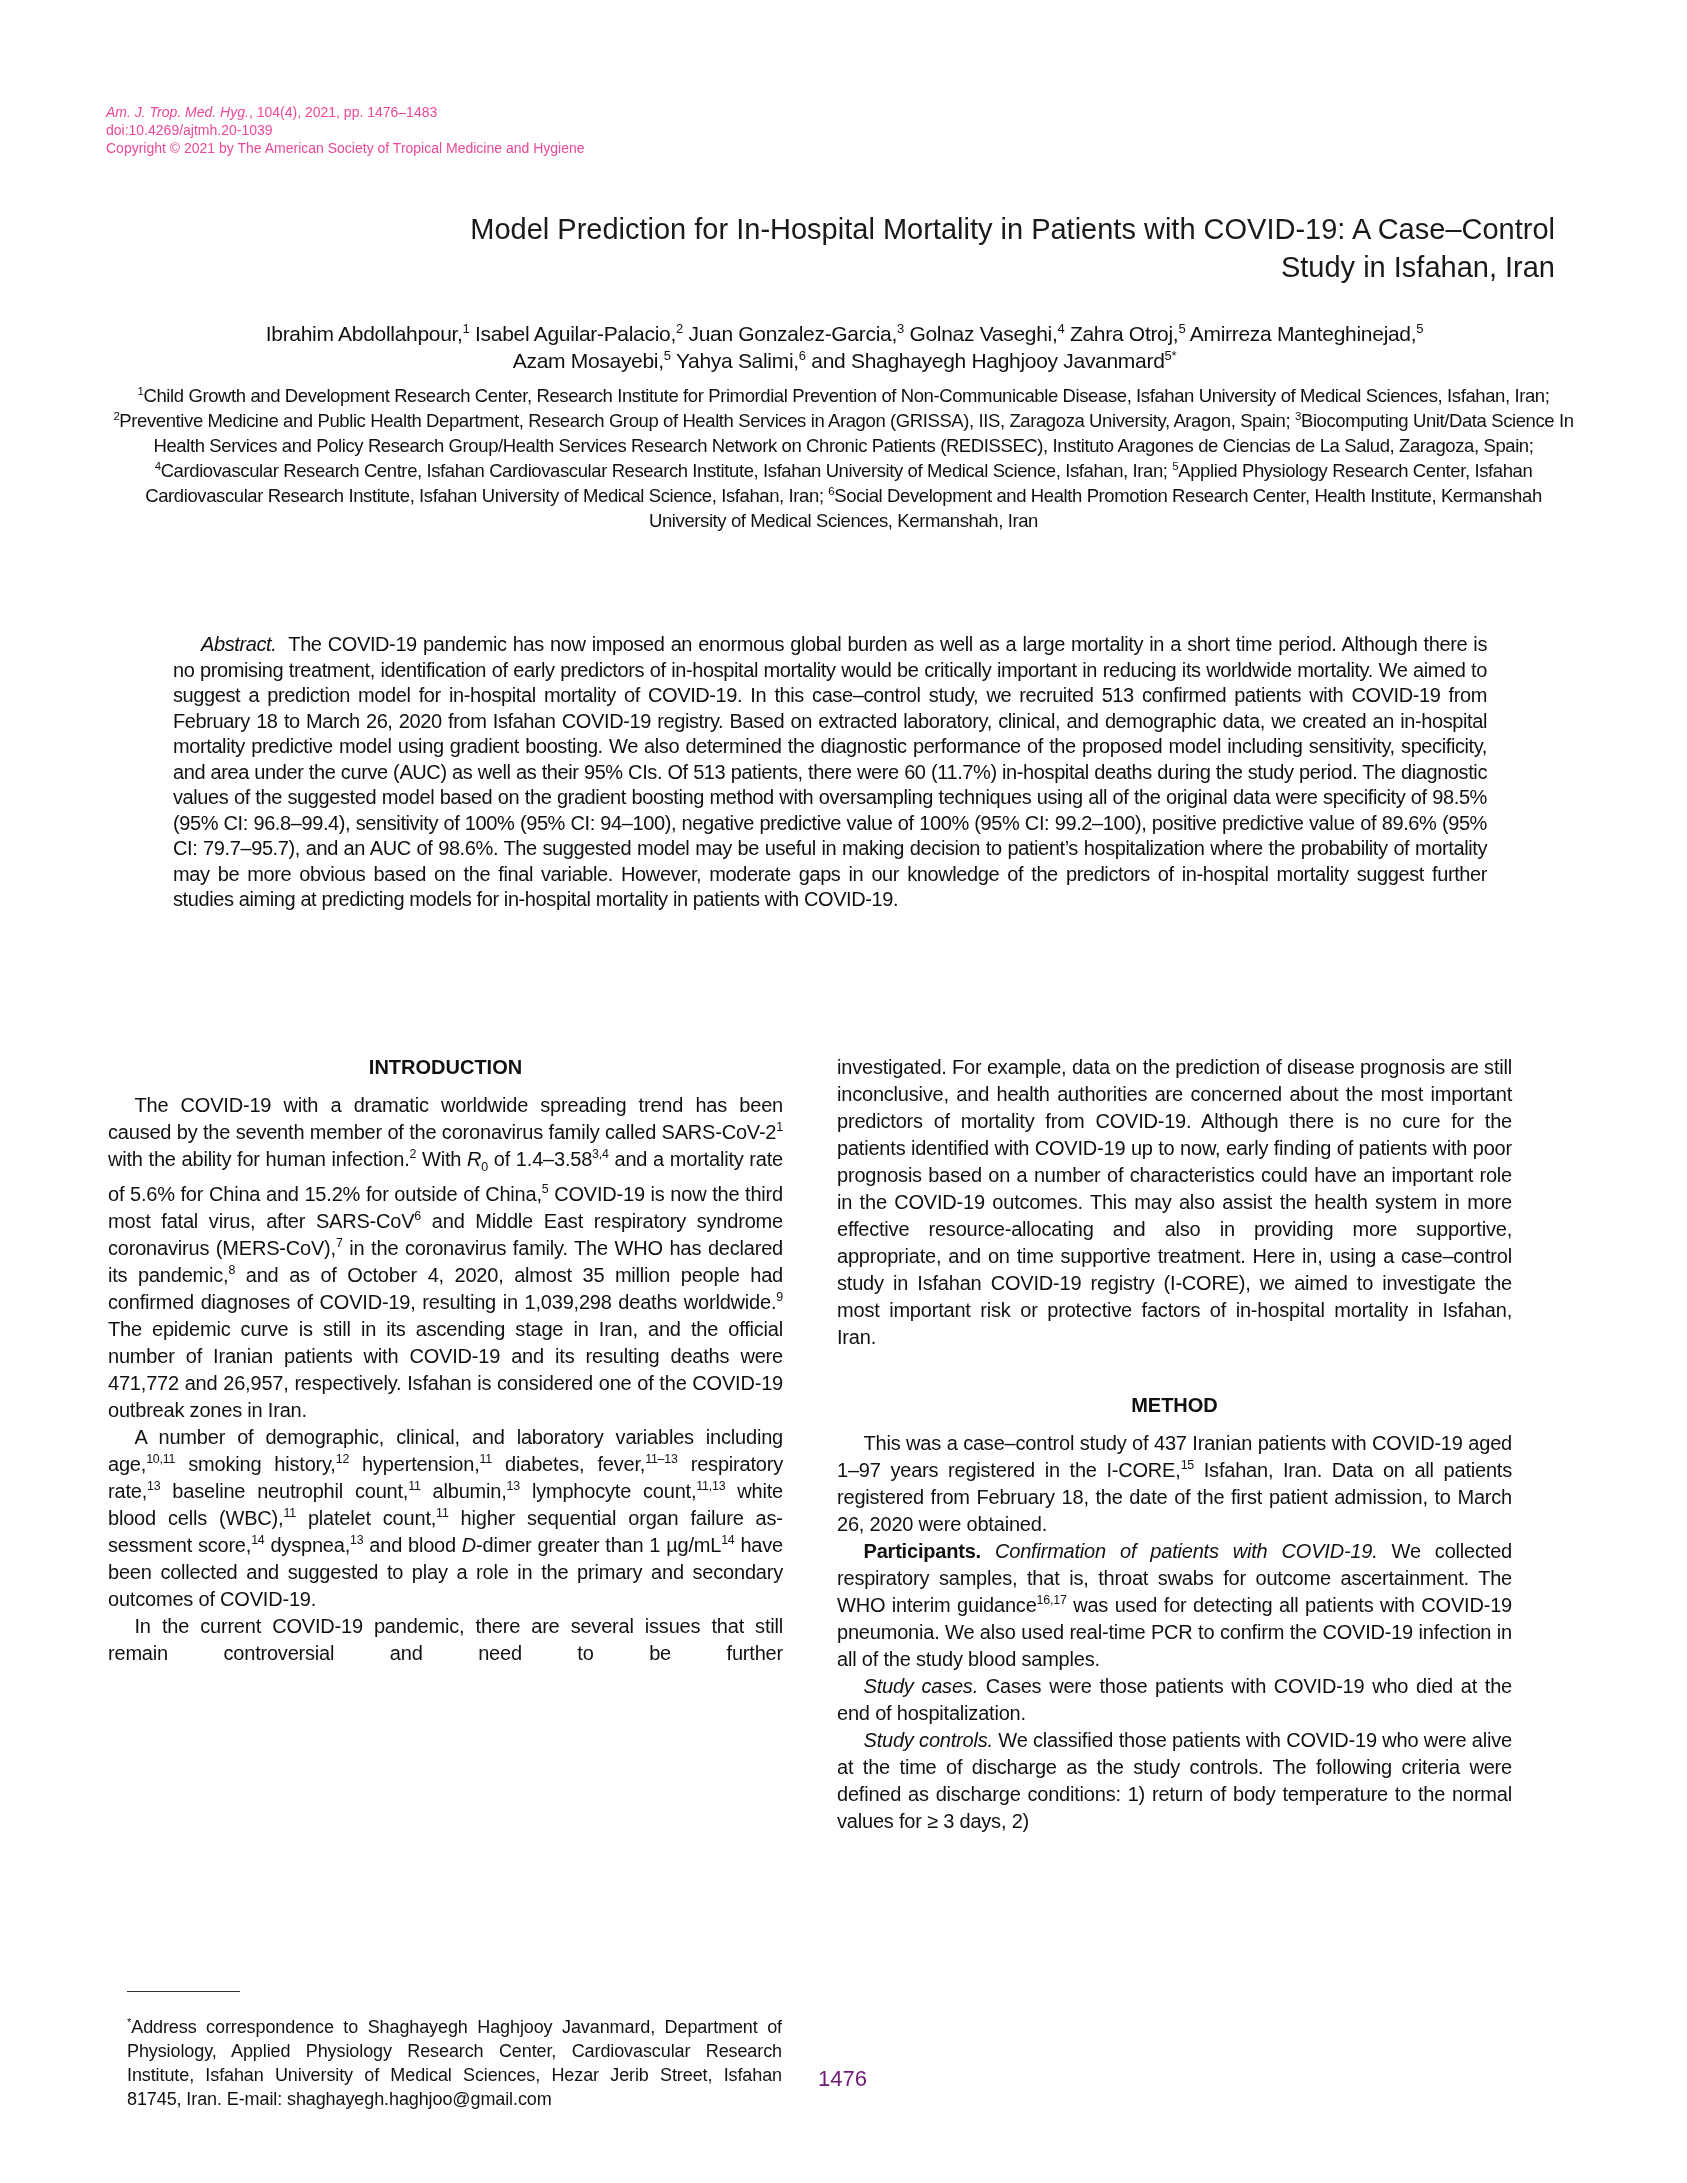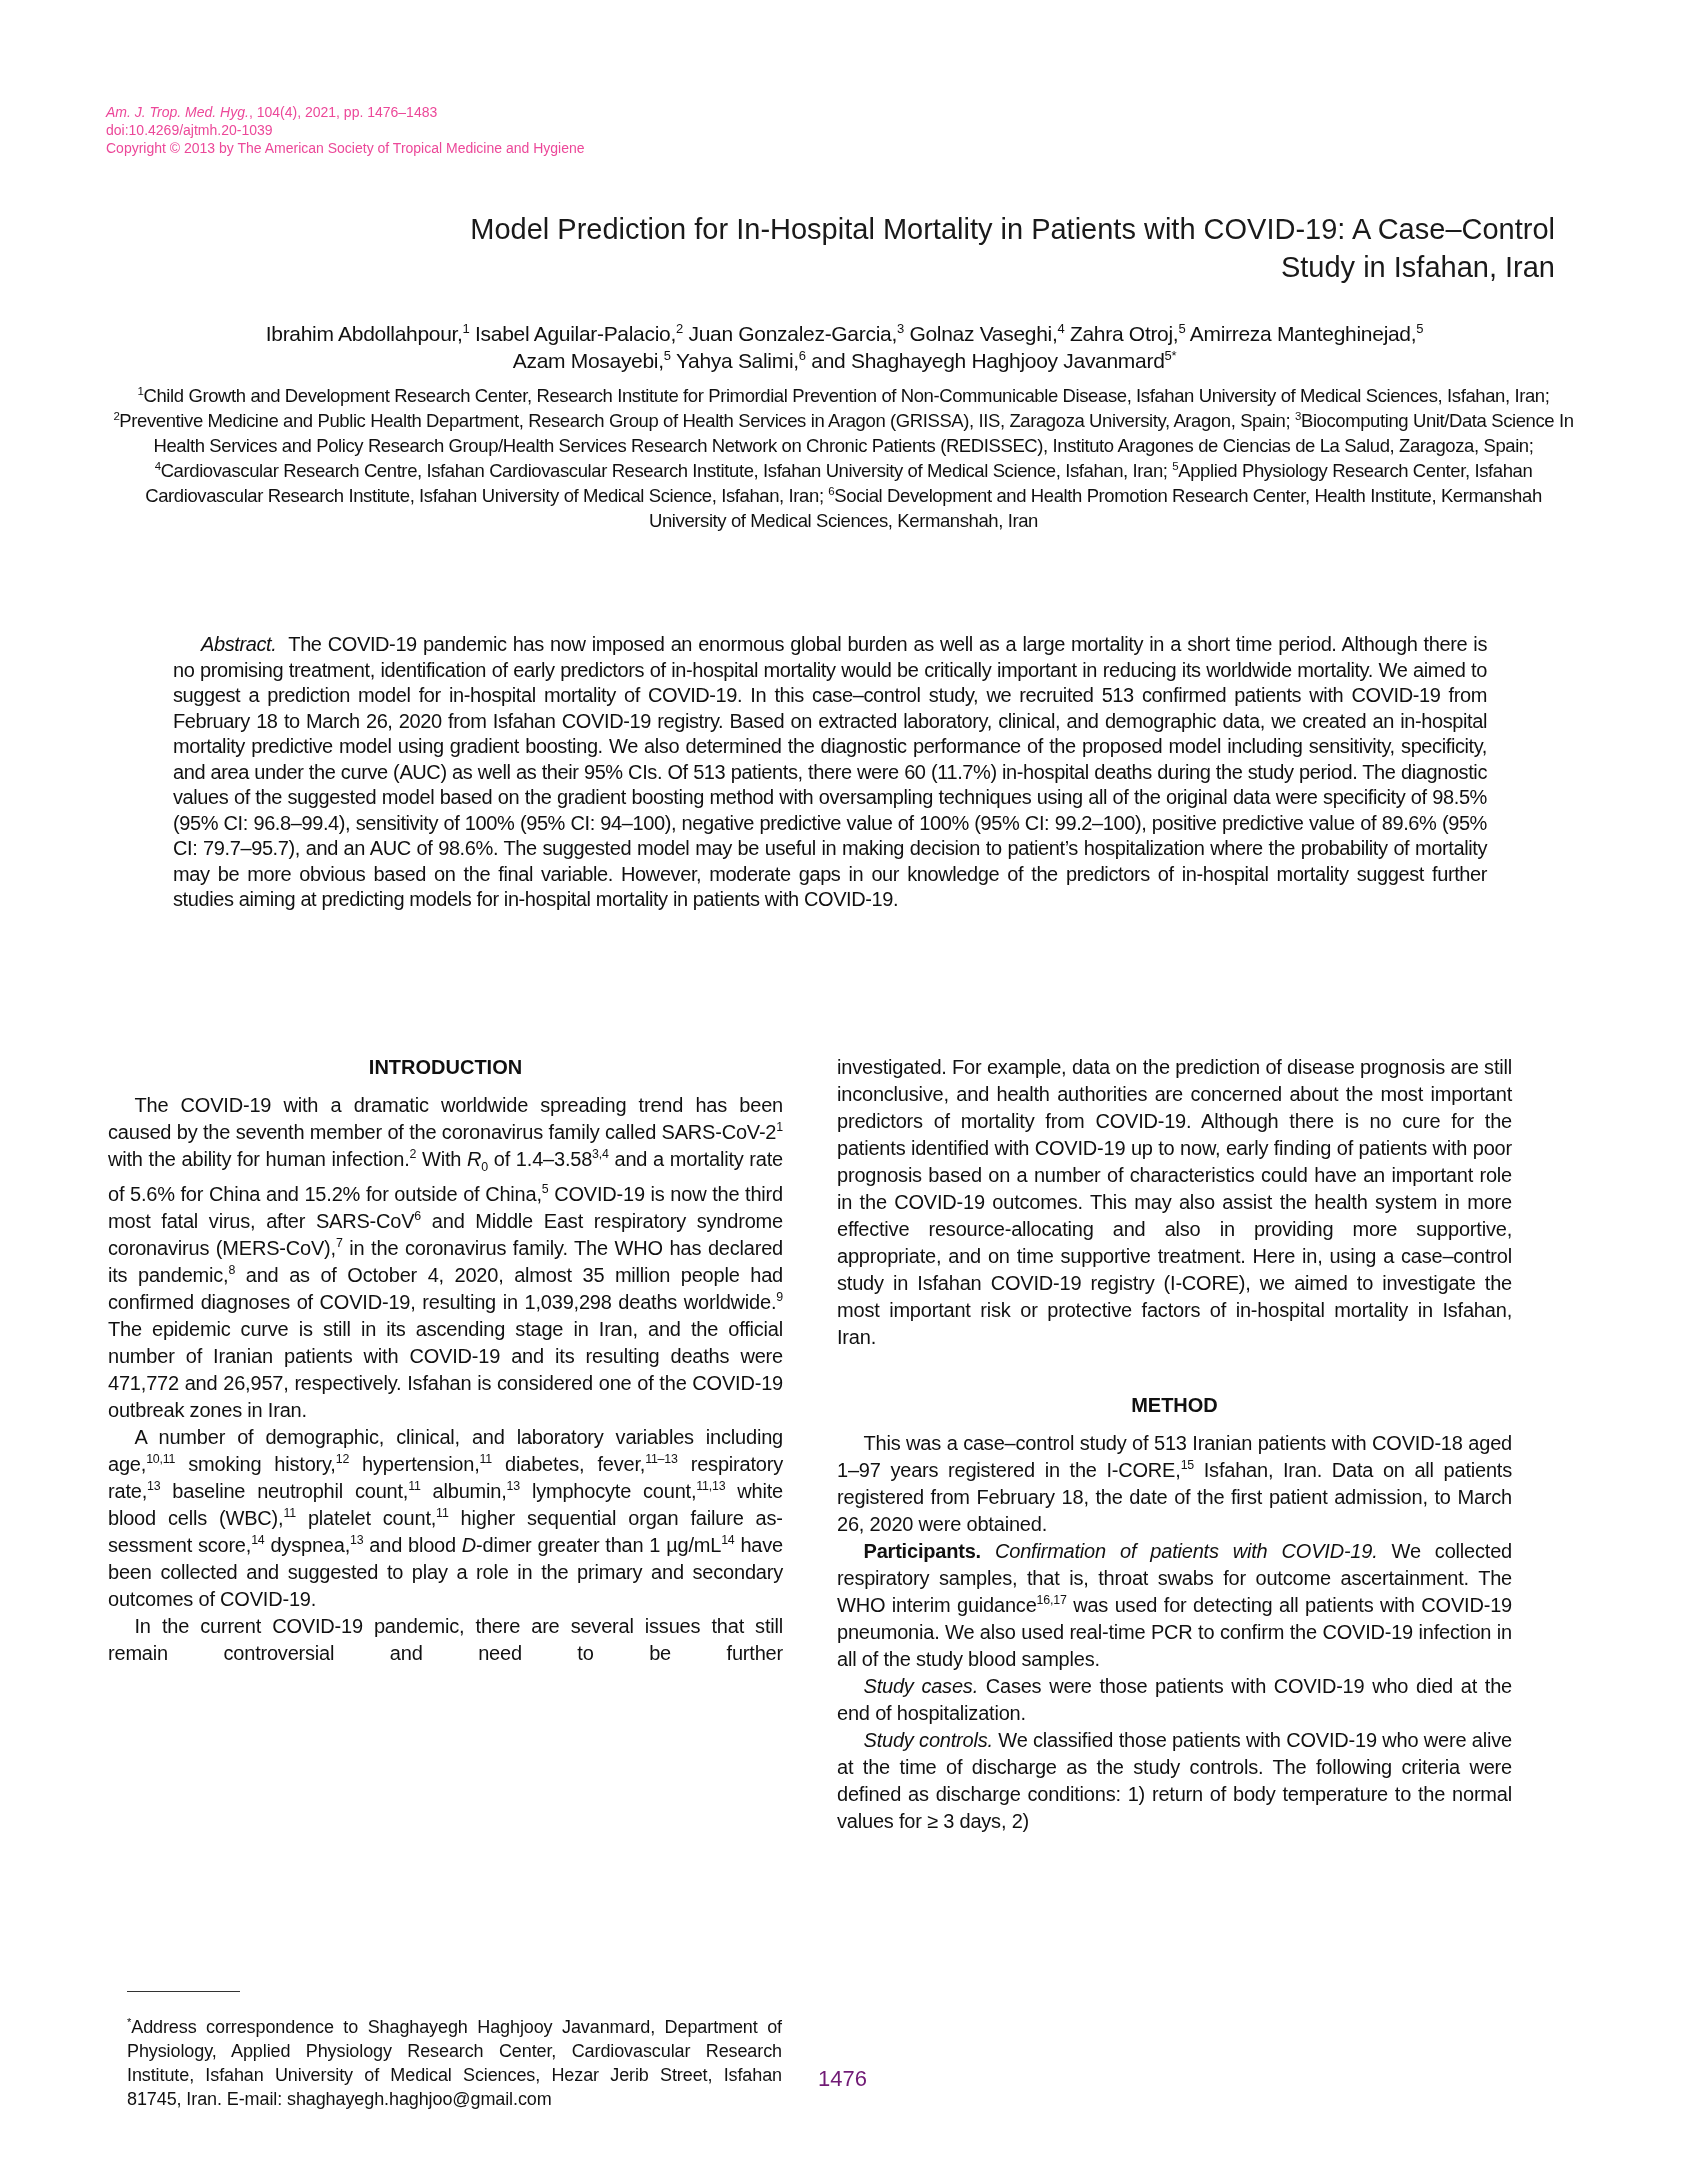--- a/index.html
+++ b/index.html
@@ -28,21 +28,21 @@
   .footnote { left: 127px; width: 655px; top: 1901px; font-size: 18px; line-height: 24px; text-align: justify; letter-spacing: -0.1px; }
   .page-number { left: 783px; width: 119px; top: 2066px; text-align: center; font-size: 22px; color: #701a75; }
   sub.r0 { font-size: 62%; }
 </style>
 </head>
 <body>
 
 <div class="abs journal-header">
   <div><span class="cite-title">Am. J. Trop. Med. Hyg.</span><span>, 104(4), 2021, pp. 1476–1483</span></div>
   <div>doi:10.4269/ajtmh.20-1039</div>
-  <div>Copyright © 2013 by The American Society of Tropical Medicine and Hygiene</div>
+  <div>Copyright © 2021 by The American Society of Tropical Medicine and Hygiene</div>
 </div>
 
 <div class="abs title">
   <div>Model Prediction for In-Hospital Mortality in Patients with COVID-19: A Case–Control</div>
   <div>Study in Isfahan, Iran</div>
 </div>
 
 <div class="abs authors">
   <span><span>Ibrahim Abdollahpour,</span><sup>1</sup></span><span><span> Isabel Aguilar-Palacio,</span><sup>2</sup></span><span><span> Juan Gonzalez-Garcia,</span><sup>3</sup></span><span><span> Golnaz Vaseghi,</span><sup>4</sup></span><span><span> Zahra Otroj,</span><sup>5</sup></span><span><span> Amirreza Manteghinejad,</span><sup>5</sup></span><br><span><span> Azam Mosayebi,</span><sup>5</sup></span><span><span> Yahya Salimi,</span><sup>6</sup></span><span><span> and Shaghayegh Haghjooy Javanmard</span><sup>5*</sup></span>
 </div>
@@ -62,20 +62,20 @@
 </div>
 
 <div class="abs footnote-rule"></div>
 <div class="abs footnote" style="top: 2015px;"><sup>*</sup><span>Address correspondence to Shaghayegh Haghjooy Javanmard, Department of Physiology, Applied Physiology Research Center, Cardiovascular Research Institute, Isfahan University of Medical Sciences, Hezar Jerib Street, Isfahan 81745, Iran. E-mail: shaghayegh.haghjoo@gmail.com</span></div>
 
 <div class="abs col col-right body-text">
   <p class="p noindent">investigated. For example, data on the prediction of disease prognosis are still inconclusive, and health authorities are concerned about the most important predictors of mortality from COVID-19. Although there is no cure for the patients identified with COVID-19 up to now, early finding of patients with poor prognosis based on a number of characteristics could have an important role in the COVID-19 outcomes. This may also assist the health system in more effective resource-allocating and also in providing more supportive, appropriate, and on time supportive treatment. Here in, using a case–control study in Isfahan COVID-19 registry (I-CORE), we aimed to investigate the most important risk or protective factors of in-hospital mortality in Isfahan, Iran.</p>
   <div class="gap-big"></div>
   <h2 class="section-heading">METHOD</h2>
   <div class="gap-h"></div>
-  <p class="p"><span>This was a case–control study of 513 Iranian patients with COVID-18 aged 1–97 years registered in the I-CORE,</span><sup>15</sup><span> Isfa­han, Iran. Data on all patients registered from February 18, the date of the first patient admission, to March 26, 2020 were obtained.</span></p>
+  <p class="p"><span>This was a case–control study of 437 Iranian patients with COVID-19 aged 1–97 years registered in the I-CORE,</span><sup>15</sup><span> Isfa­han, Iran. Data on all patients registered from February 18, the date of the first patient admission, to March 26, 2020 were obtained.</span></p>
   <p class="p"><span class="bold">Participants.</span> <span class="ital">Confirmation of patients with COVID-19.</span><span> We collected respiratory samples, that is, throat swabs for out­come ascertainment. The WHO interim guidance</span><sup>16,17</sup><span> was used for detecting all patients with COVID-19 pneumonia. We also used real-time PCR to confirm the COVID-19 infection in all of the study blood samples.</span></p>
   <p class="p"><span class="ital">Study cases.</span><span> Cases were those patients with COVID-19 who died at the end of hospitalization.</span></p>
   <p class="p"><span class="ital">Study controls.</span><span> We classified those patients with COVID-19 who were alive at the time of discharge as the study controls. The following criteria were defined as discharge conditions: 1) return of body temperature to the normal values for ≥ 3 days, 2)</span></p>
 </div>
 
 <div class="abs page-number">1476</div>
 
 
 </body></html>

